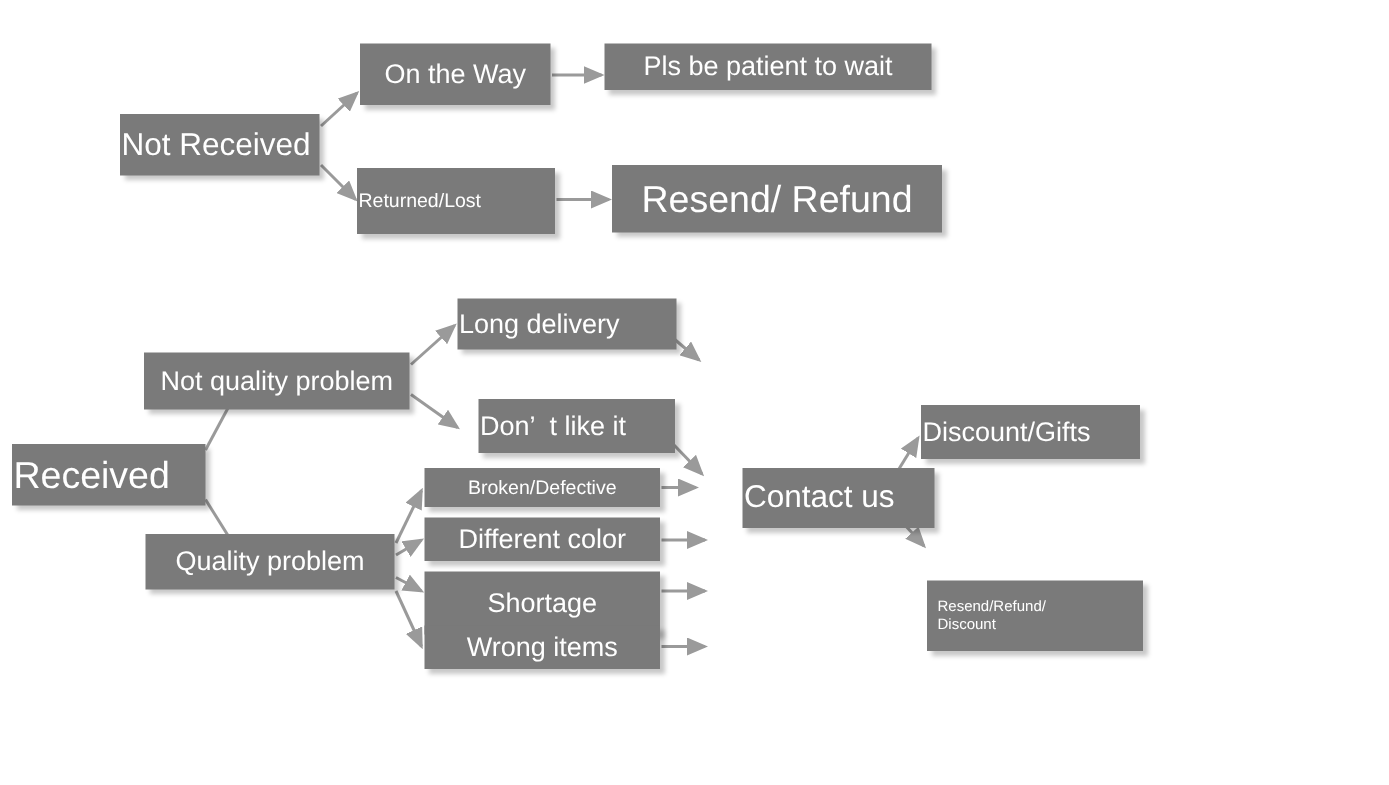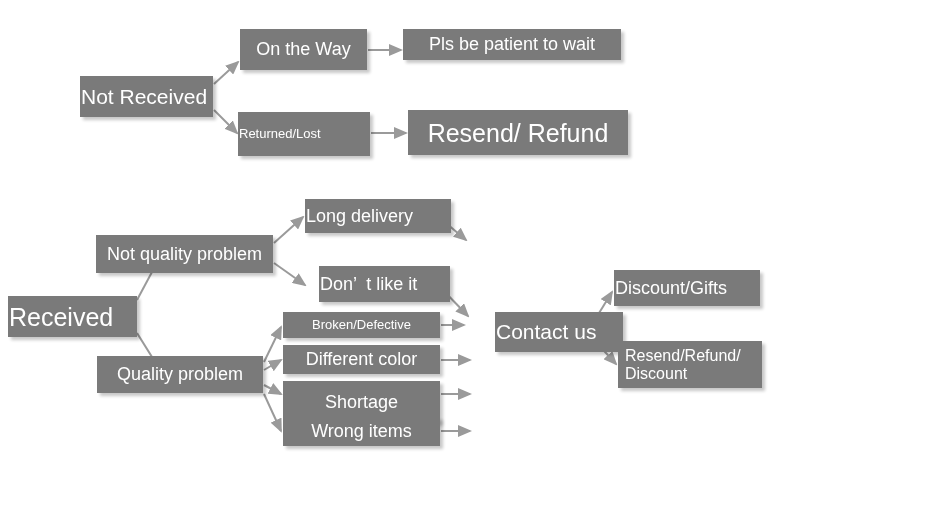--- a/index.html
+++ b/index.html
@@ -44,21 +44,21 @@
     padding-left: 7px;
   }
   .node.tight-left {
     justify-content: flex-start;
     padding-left: 1px;
   }
   .fs-xl { font-size: 25px; }
   .fs-lg { font-size: 21px; }
   .fs-md { font-size: 18px; }
   .fs-sm { font-size: 13px; }
-  .fs-xs { font-size: 16px; }
+  .fs-xs { font-size: 10px; margin-top: 46px; }
 </style>
 </head>
 <body>
 
 <div id="canvas">
   <svg id="connectors" viewBox="0 0 926 523">
     <defs>
       <marker id="arrowhead" markerWidth="7" markerHeight="6" refX="6" refY="3" orient="auto" markerUnits="strokeWidth">
         <path d="M 0 0 L 7 3 L 0 6 z" fill="#9a9a9a"></path>
       </marker>

